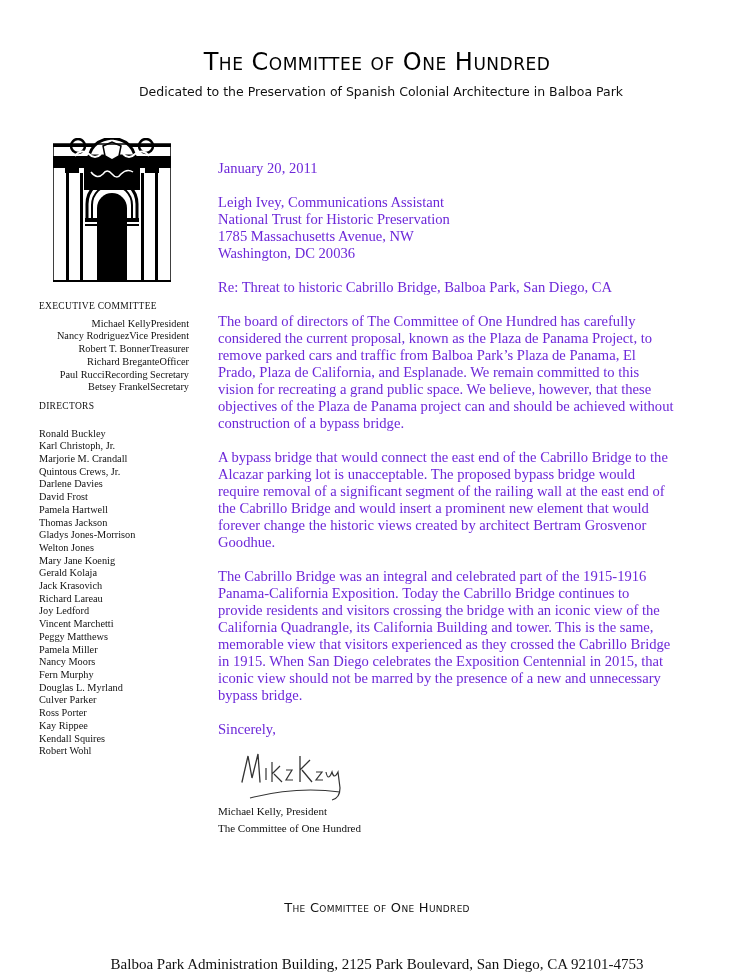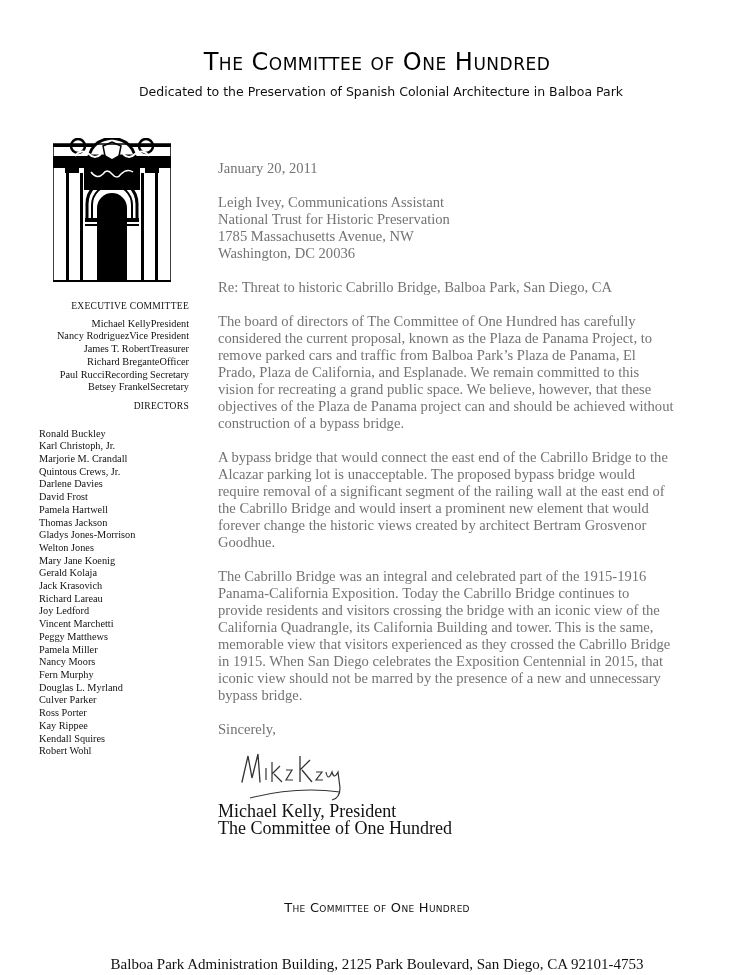--- a/index.html
+++ b/index.html
@@ -11,31 +11,31 @@
     font-variant: small-caps; line-height: 28px; color: #000;
   }
   #header-tagline {
     position: absolute; left: 4px; width: 754px; top: 84px; text-align: center;
     font-family: "DejaVu Sans", sans-serif; font-size: 12.5px; color: #111;
   }
 
   #logo { position: absolute; left: 53px; top: 138px; width: 118px; width: 118px; height: 144px; }
 
   #sidebar { position: absolute; left: 39px; top: 300px; width: 150px; font-family: "Liberation Serif", serif; font-size: 10.3px; line-height: 12.7px; color: #111; }
-  .sb-heading { font-size: 9.5px; letter-spacing: 0.3px; margin-bottom: 5px; text-align: right; }
+  .sb-heading { font-size: 9.5px; letter-spacing: 0.3px; margin-bottom: 5px; }
   .exec-row { display: flex; justify-content: flex-end; white-space: nowrap; }
   #directors { margin-top: 6px; }
 
-  #letter { position: absolute; left: 218px; top: 160px; width: 500px; font-family: "Liberation Serif", serif; font-size: 14.6px; line-height: 17px; color: #737373; }
+  #letter { position: absolute; left: 218px; top: 160px; width: 500px; font-family: "Liberation Serif", serif; font-size: 14.6px; line-height: 17px; color: #6d28d9; }
   .block { margin: 0 0 17px 0; }
   .line { display: block; white-space: nowrap; }
 
   #signature { position: absolute; left: 236px; top: 748px; width: 130px; height: 60px; }
 
-  #signer { position: absolute; left: 218px; top: 803px; font-family: "Liberation Serif", serif; font-size: 18px; line-height: 17px; color: #111; }
+  #signer { position: absolute; left: 218px; top: 803px; font-family: "Liberation Serif", serif; font-size: 11px; line-height: 17px; color: #111; }
 
   #footer { position: absolute; left: 0; width: 754px; top: 900px; text-align: center; color: #111; }
   #footer-org { font-family: "DejaVu Sans", sans-serif; font-size: 13px; font-variant: small-caps; letter-spacing: 0.3px; line-height: 16px; }
   #footer-address, #footer-web { font-family: "Liberation Serif", serif; font-size: 15px; line-height: 17px; margin-top: 40px; }
 </style>
 </head>
 <body>
 
 <div id="header-title">The Committee of One Hundred</div>
 <div id="header-tagline">Dedicated to the Preservation of Spanish Colonial Architecture in Balboa Park</div>
@@ -84,21 +84,21 @@
   <div id="exec-list">
       <div class="exec-row">
         <span>Michael Kelly</span>
         <span>President</span>
       </div>
       <div class="exec-row">
         <span>Nancy Rodriguez</span>
         <span>Vice President</span>
       </div>
       <div class="exec-row">
-        <span>James T. Robert</span>
+        <span>Robert T. Bonner</span>
         <span>Treasurer</span>
       </div>
       <div class="exec-row">
         <span>Richard Bregante</span>
         <span>Officer</span>
       </div>
       <div class="exec-row">
         <span>Paul Rucci</span>
         <span>Recording Secretary</span>
       </div>

